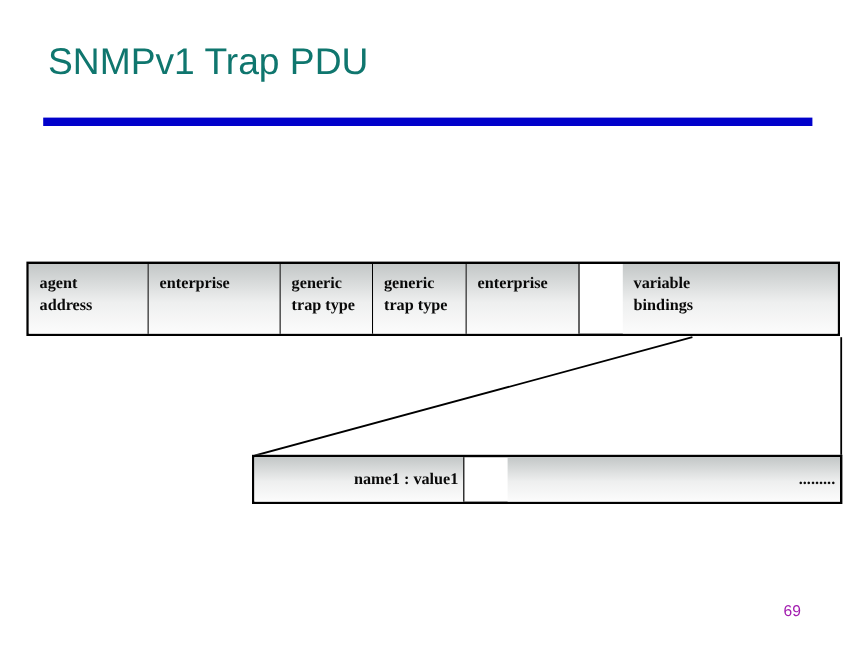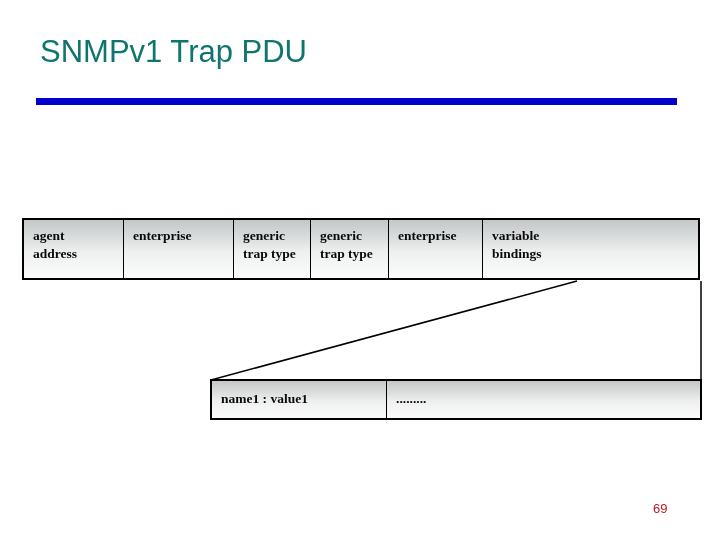--- a/index.html
+++ b/index.html
@@ -41,45 +41,45 @@
     background:linear-gradient(180deg,#c3c7c7 0%,#eeefef 55%,#fcfcfc 100%);
     font-family:"Liberation Serif", serif;
     font-weight:bold;
     font-size:13.5px;
     line-height:1.32;
     color:#0a0a0a;
     padding:7px 4px 0 9px;
     white-space:pre-line;
     overflow:hidden;
   }
-  .cell:last-child{border-right:none;}
+  .cell:last-child{border-right:none;margin-left:36px;}
   .w1{width:93px;} .w2{width:110px;} .w3{width:100px;}
   .w4{width:77px;} .w5{width:78px;} .w6{width:94px;} .w7{flex:1;}
   
   .bind-row{
     position:absolute;
     left:210px;top:379px;
     width:492px;height:41px;
     border:2px solid #000;
     box-sizing:border-box;
     display:flex;
     background:#fff;
   }
-  .bind-row .cell{padding-top:9px;}
+  .bind-row .cell{padding-top:9px;text-align:right;}
   .b1{width:175px;} .b2{width:174px;} .b3{flex:1;}
   
   .connector-svg{
     position:absolute;left:0;top:0;width:720px;height:540px;
     pointer-events:none;
   }
   .page-number{
     position:absolute;
     left:653px;top:501px;
     font-size:13px;
-    color:#b91c1c;
+    color:#a21caf;
     font-family:"Liberation Sans", sans-serif;
   }
 </style>
 </head>
 <body>
 
 <div class="slide">
 
   <div class="slide-title">SNMPv1 Trap PDU</div>
 

